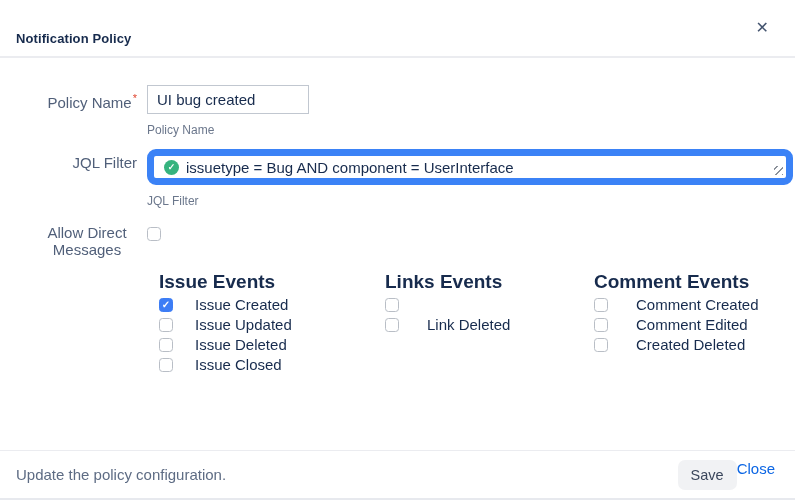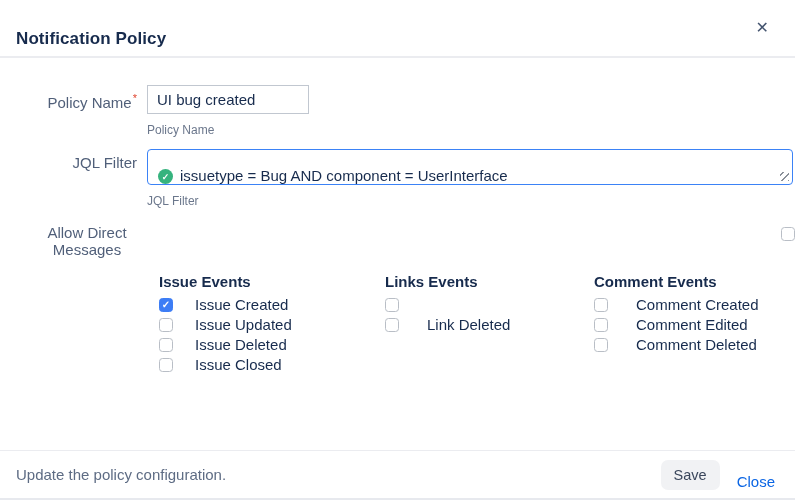--- a/index.html
+++ b/index.html
@@ -7,21 +7,21 @@
   body {
     font-family: "Liberation Sans", sans-serif;
     color: #172B4D;
     position: relative;
     overflow: hidden;
   }
   .dialog { width: 795px; height: 500px; position: relative; background: #fff; }
 
   
   .dlg-header { height: 58px; display: flex; align-items: center; padding: 0 16px; border-bottom: 2px solid #EBECF0; }
-  .dlg-title { font-size: 17px; font-weight: 700; color: #172B4D; letter-spacing: .1px; margin-top: 21px; }
+  .dlg-title { font-size: 13px; font-weight: 700; color: #172B4D; letter-spacing: .1px; margin-top: 21px; }
   .close-x {
     position: absolute; top: 20px; right: 26px;
     font-size: 16px; color: #44546F; cursor: pointer; line-height: 1;
   }
 
   
   .form { padding-top: 27px; }
   .frow { display: flex; align-items: flex-start; }
   .flabel {
     width: 137px; margin-right: 10px; flex: none;
@@ -34,67 +34,67 @@
   .text-input {
     width: 162px; height: 29px; border: 1px solid #C1C7D0; border-radius: 0;
     padding: 0 9px; font-family: "Liberation Sans", sans-serif;
     font-size: 15px; color: #172B4D; background: #fff; outline: none;
   }
   .helper { font-size: 12px; color: #6B778C; margin-left: 147px; margin-top: 9px; line-height: 14px; }
 
   .jql-row { margin-top: 12px; }
   .jql-box {
     flex: 1; margin-right: 2px; height: 36px; position: relative;
-    border: 1px solid #3b82f6; border-radius: 4px; background: #fff;
-    display: flex; align-items: flex-end; padding: 0 10px; cursor: text;
+    border: 7px solid #3b82f6; border-radius: 9px; background: #fff;
+    display: flex; align-items: center; padding: 0 10px; cursor: text;
   }
   .valid-dot {
     width: 15px; height: 15px; border-radius: 50%; background: #36B37E;
     color: #fff; flex: none; margin-right: 7px;
     display: flex; align-items: center; justify-content: center;
   }
   .valid-dot::after { content: "✓"; font-size: 9px; font-weight: 700; }
   .jql-text { font-size: 15px; color: #172B4D; white-space: nowrap; overflow: hidden; }
   .resize-handle {
     position: absolute; right: 3px; bottom: 3px; width: 9px; height: 9px; cursor: nwse-resize;
     background: repeating-linear-gradient(135deg, transparent 0 2px, #8a9099 2px 3px, transparent 3px 5px);
   }
 
-  .adm-row { margin-top: 16px; justify-content: space-between; }
+  .adm-row { margin-top: 16px; }
   .adm-row .flabel { padding-top: 0; }
 
   
   .cb {
     width: 14px; height: 14px; flex: none; border-radius: 3.5px;
     border: 1px solid #B9BEC6; background: #fff; cursor: pointer;
     display: inline-flex; align-items: center; justify-content: center;
   }
   .cb.checked { background: #3D7DF5; border-color: #3D7DF5; color: #fff; }
   .cb.checked::after { content: "✓"; font-size: 10px; font-weight: 700; line-height: 1; }
   .adm-cb { margin-top: 3px; }
 
   
   .events { display: flex; margin-left: 159px; margin-top: 14px; }
   .evt-col:nth-child(1) { width: 226px; }
   .evt-col:nth-child(2) { width: 209px; }
   .evt-col:nth-child(3) { flex: 1; }
-  .evt-head { font-size: 15px; font-weight: 700; color: #172B4D; line-height: 19px; margin-bottom: 4px; }
+  .evt-head { font-size: 19px; font-weight: 700; color: #172B4D; line-height: 19px; margin-bottom: 4px; }
   .evt-row { display: flex; align-items: center; height: 20px; cursor: pointer; }
   .evt-col:nth-child(1) .evt-row .cb { margin-right: 2px; }
   .evt-col:nth-child(2) .evt-row .cb, .evt-col:nth-child(3) .evt-row .cb { margin-right: 8px; }
   .evt-label { font-size: 15px; color: #172B4D; line-height: 20px; margin-left: 20px; }
 
   
   .dlg-footer {
     position: absolute; left: 0; right: 0; bottom: 0; height: 50px;
     border-top: 1px solid #EBECF0; border-bottom: 2px solid #E7E9EE;
     display: flex; align-items: center; padding: 0 20px 0 16px; background: #fff;
   }
   .status-text { font-size: 15px; color: #5E6C84; }
-  .footer-actions { margin-left: auto; display: flex; align-items: flex-end; gap: 17px; }
+  .footer-actions { margin-left: auto; display: flex; align-items: flex-start; }
   .save-btn {
     background: #F1F2F4; color: #3B475C; border: none; border-radius: 7px;
     font-family: "Liberation Sans", sans-serif; font-size: 14.5px;
     padding: 7px 13px; cursor: pointer;
   }
   .close-link { font-size: 15px; color: #0C66E4; cursor: pointer; text-decoration: none; }
 </style>
 </head>
 <body>
 
@@ -170,21 +170,21 @@
             <div class="evt-row">
               <span class="cb"></span>
               <span class="evt-label">Comment Created</span>
             </div>
             <div class="evt-row">
               <span class="cb"></span>
               <span class="evt-label">Comment Edited</span>
             </div>
             <div class="evt-row">
               <span class="cb"></span>
-              <span class="evt-label">Comment Deleted</span>
+              <span class="evt-label">Created Deleted</span>
             </div>
           </div>
   </div>
 </div>
   </div>
 
   <div class="dlg-footer">
     <div class="status-text">Update the policy configuration.</div>
     <div class="footer-actions">
       <button class="save-btn">Save</button>

